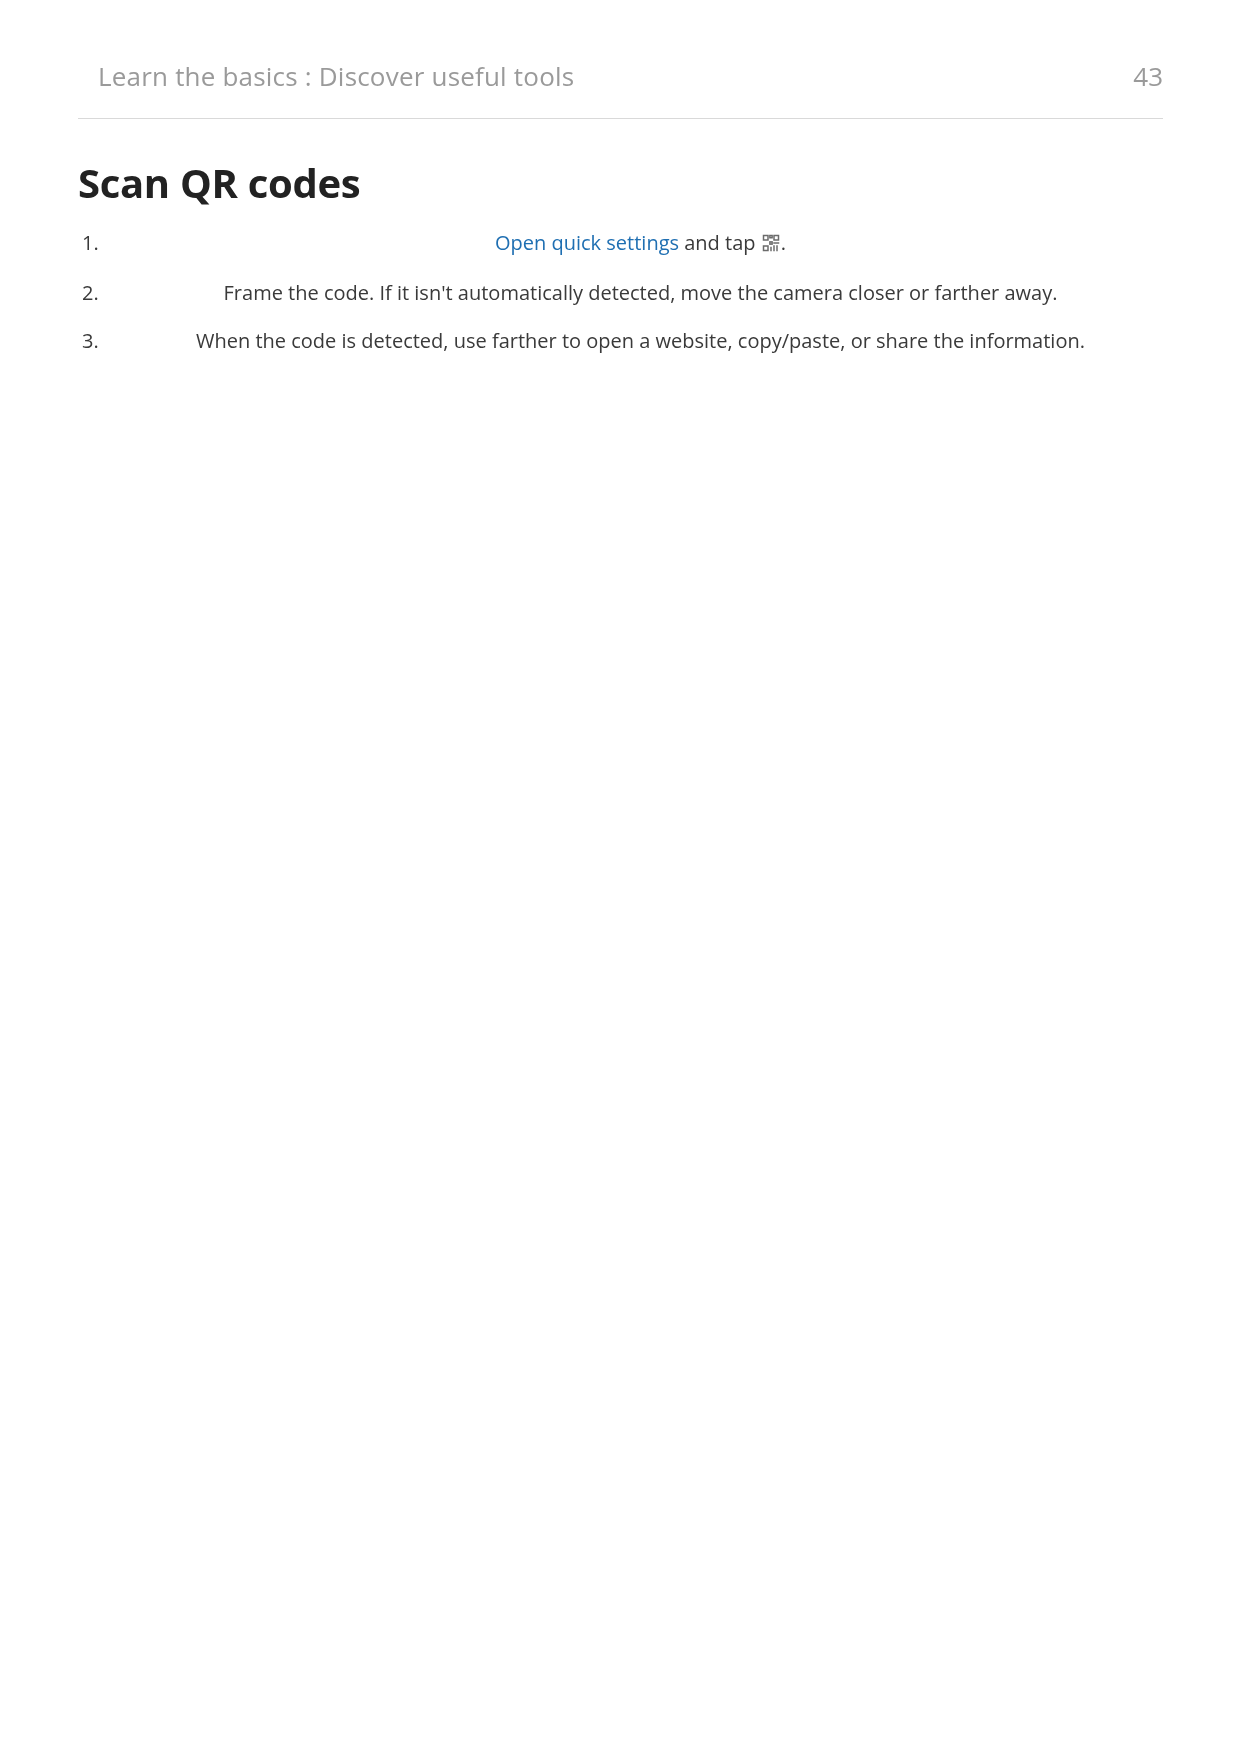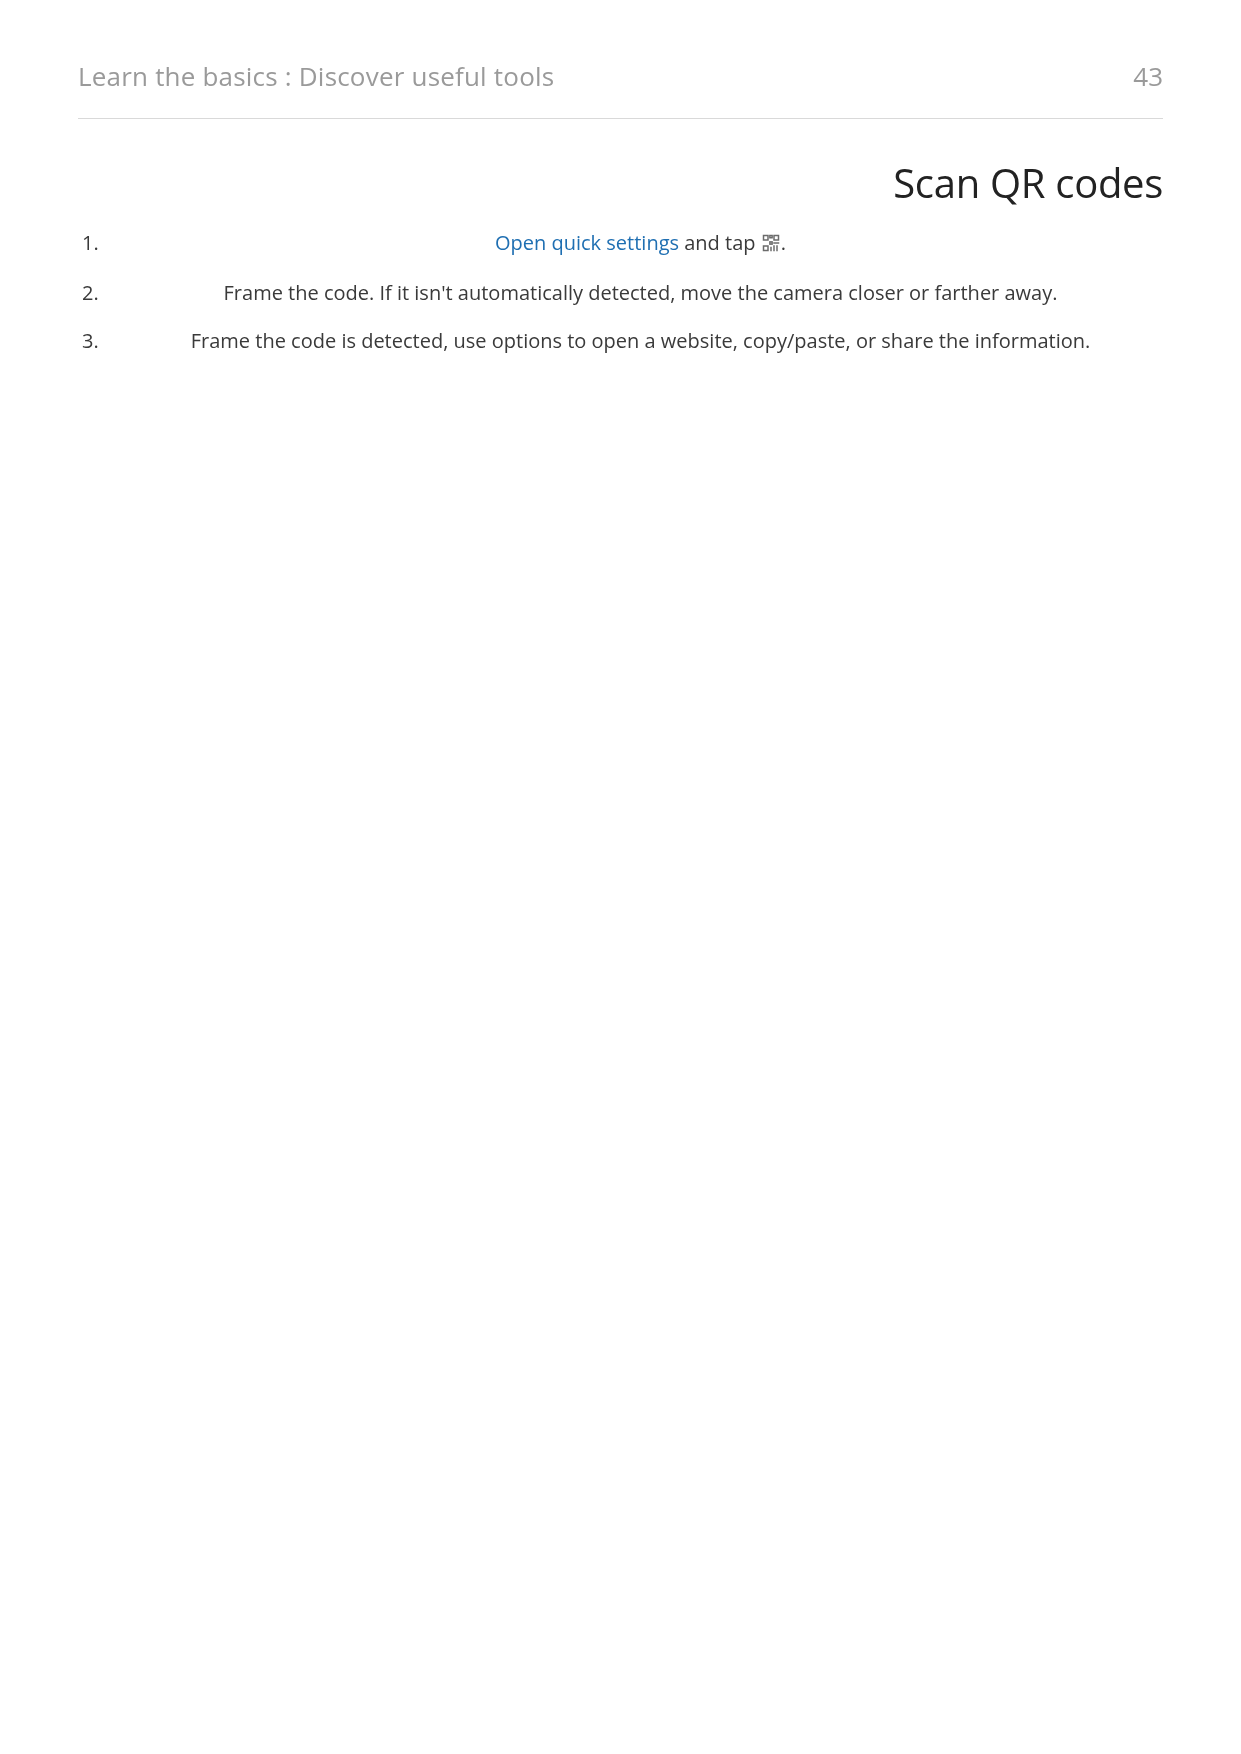--- a/index.html
+++ b/index.html
@@ -15,35 +15,35 @@
     padding: 58px 78px 0 78px;
     color: #333333;
   }
   .header-row {
     display: flex;
     justify-content: space-between;
     align-items: baseline;
     color: #9a9a9a;
     font-size: 26px;
     font-weight: 400;
+    margin-left: 20px;
   }
   .header-title { letter-spacing: .2px; }
   .page-number { color: #9a9a9a; }
   hr.divider {
     border: 0;
     border-top: 1px solid #d9d9d9;
     margin: 24px 0 36px 0;
   }
   h1.heading {
     font-size: 40px;
-    font-weight: 400;
+    font-weight: 700;
     color: #222222;
     margin: 0 0 18px 0;
     letter-spacing: -.3px;
-    text-align: right;
   }
   ol.steps {
     margin: 0;
     padding: 0 0 0 4px;
     list-style: none;
     counter-reset: step;
     color: #3a3a3a;
     font-size: 20px;
   }
   ol.steps > li {
@@ -94,17 +94,17 @@
           <path d="M16 12h6"></path>
           <path d="M16 16v6"></path>
           <path d="M20 16v6"></path>
           <path d="M12 18v4"></path>
         </svg></span><span>.</span>
     </li>
     <li>
       <span>Frame the code. If it isn't automatically detected, move the camera closer or farther away.</span>
     </li>
     <li>
-      <span>Frame the code is detected, use options to open a website, copy/paste, or share the information.</span>
+      <span>When the code is detected, use farther to open a website, copy/paste, or share the information.</span>
     </li>
   </ol>
 
 </div>
 
 </body></html>

